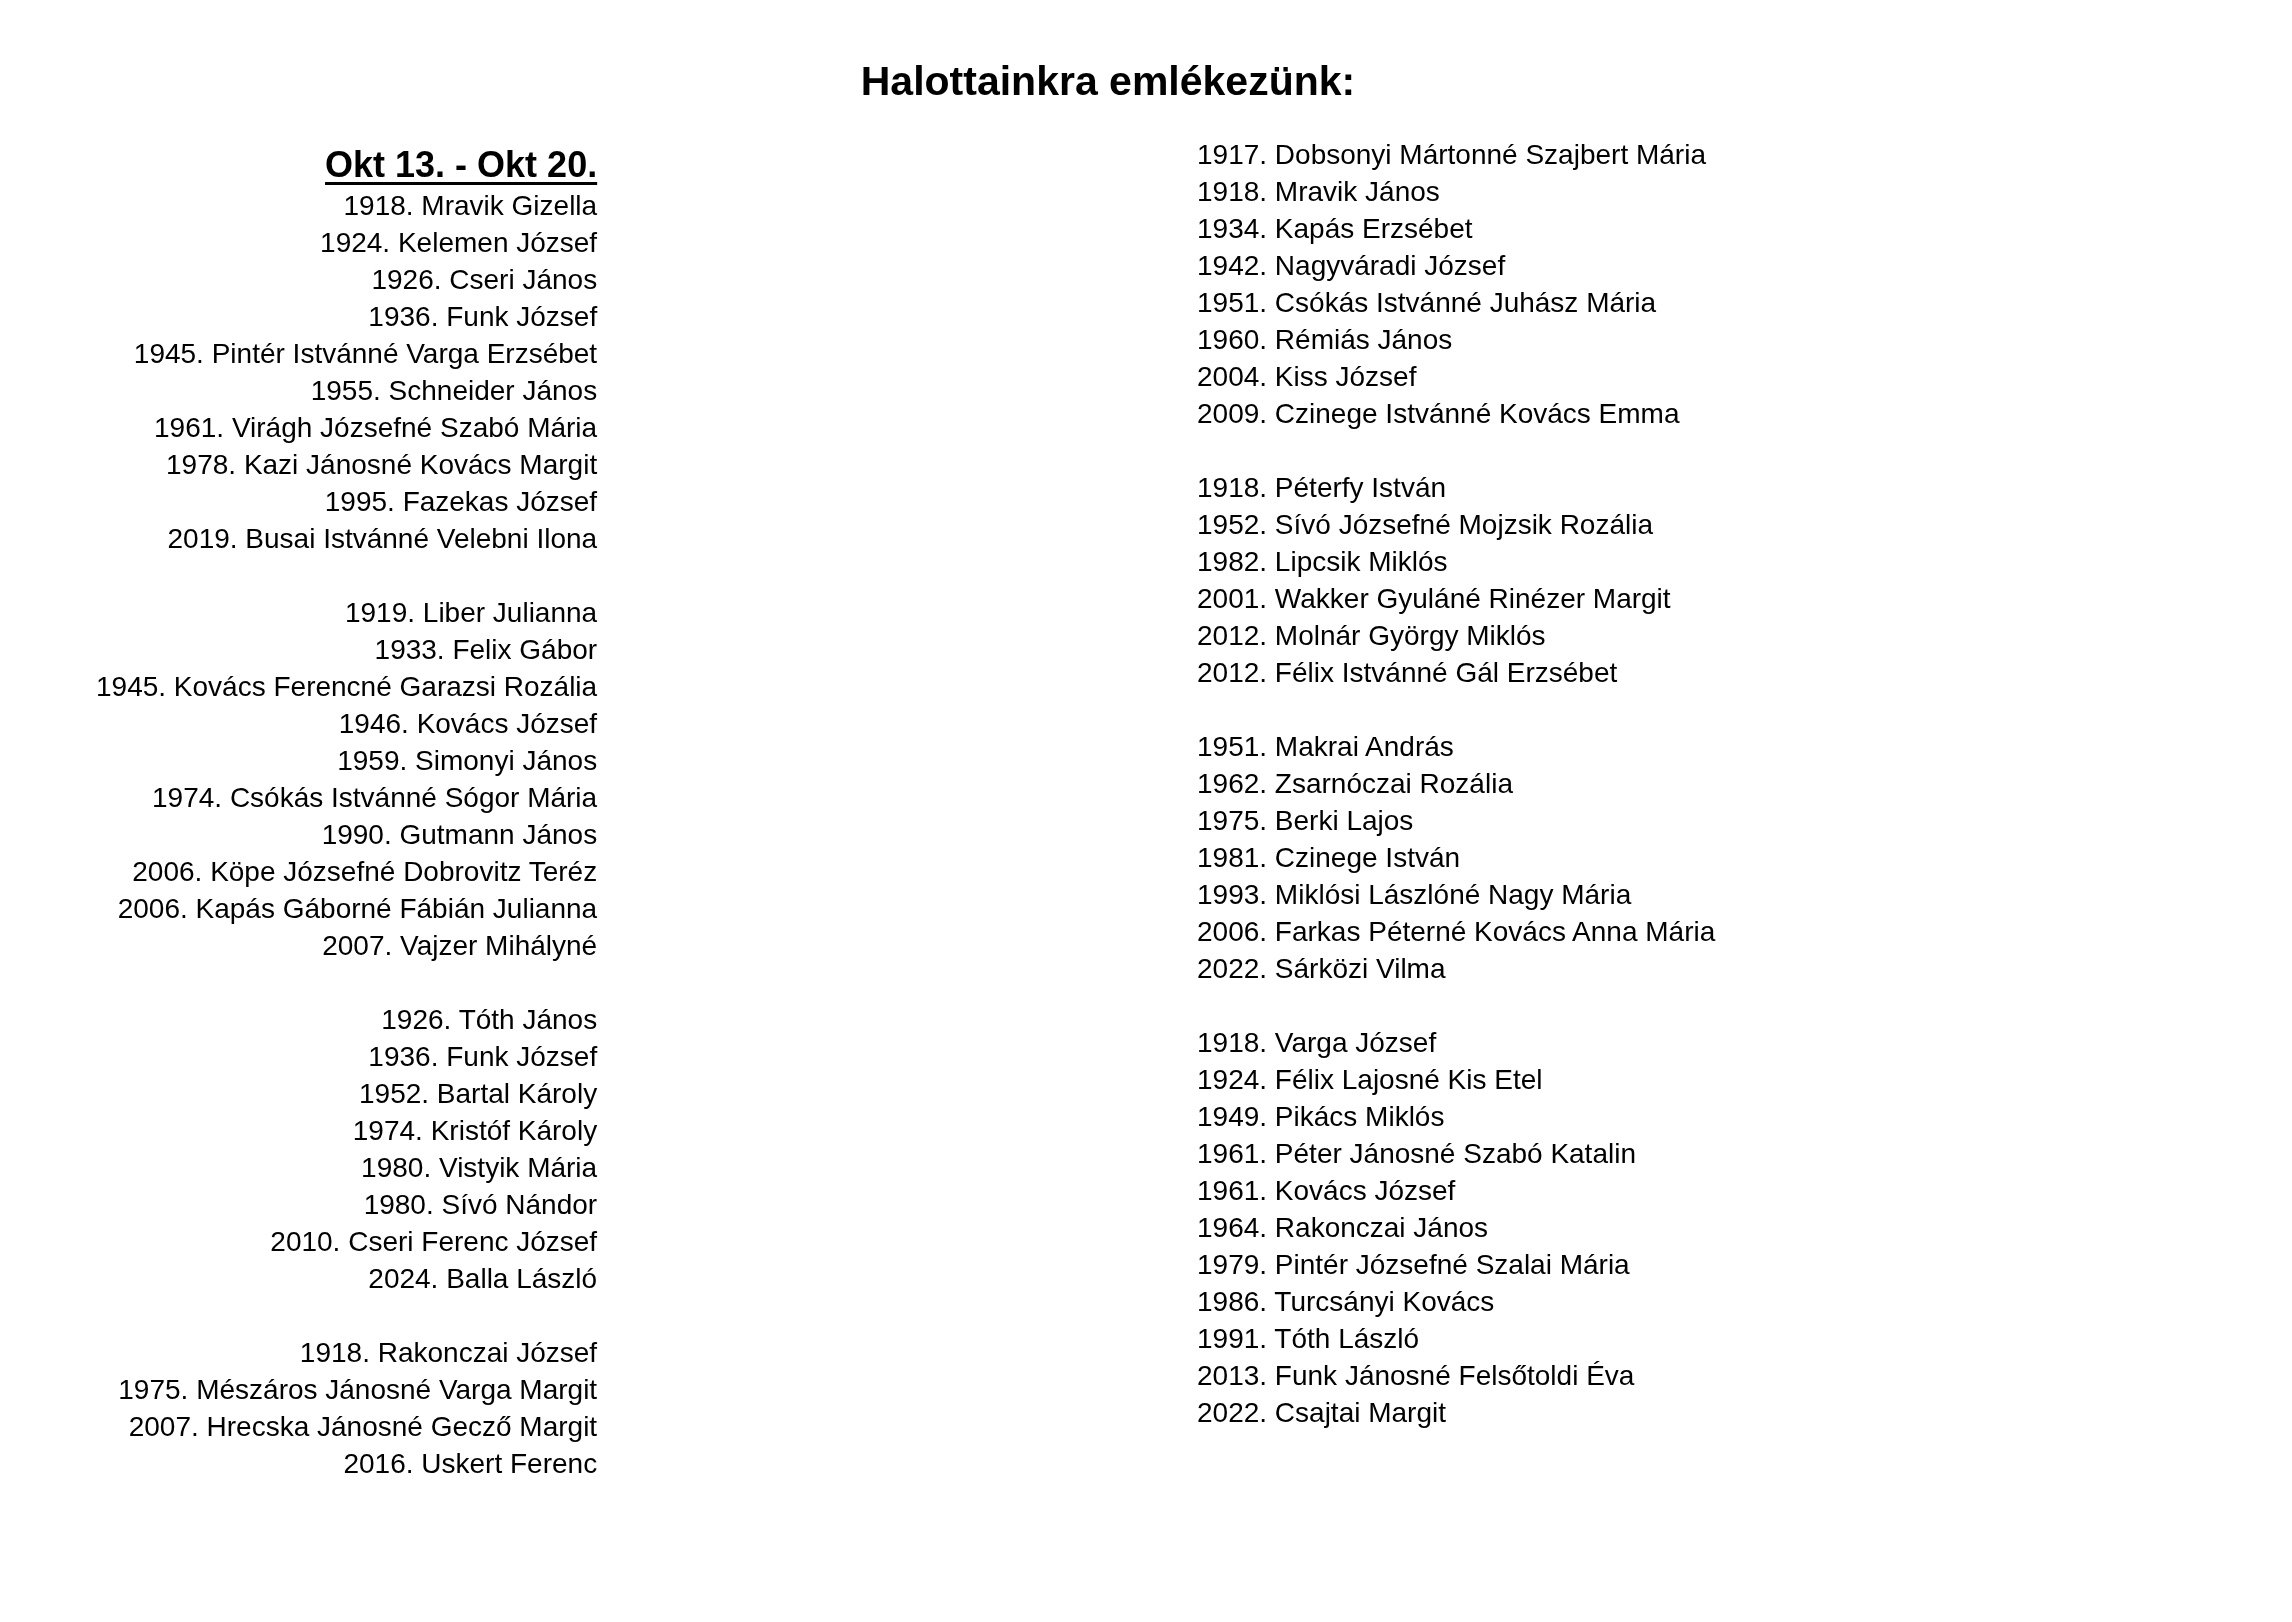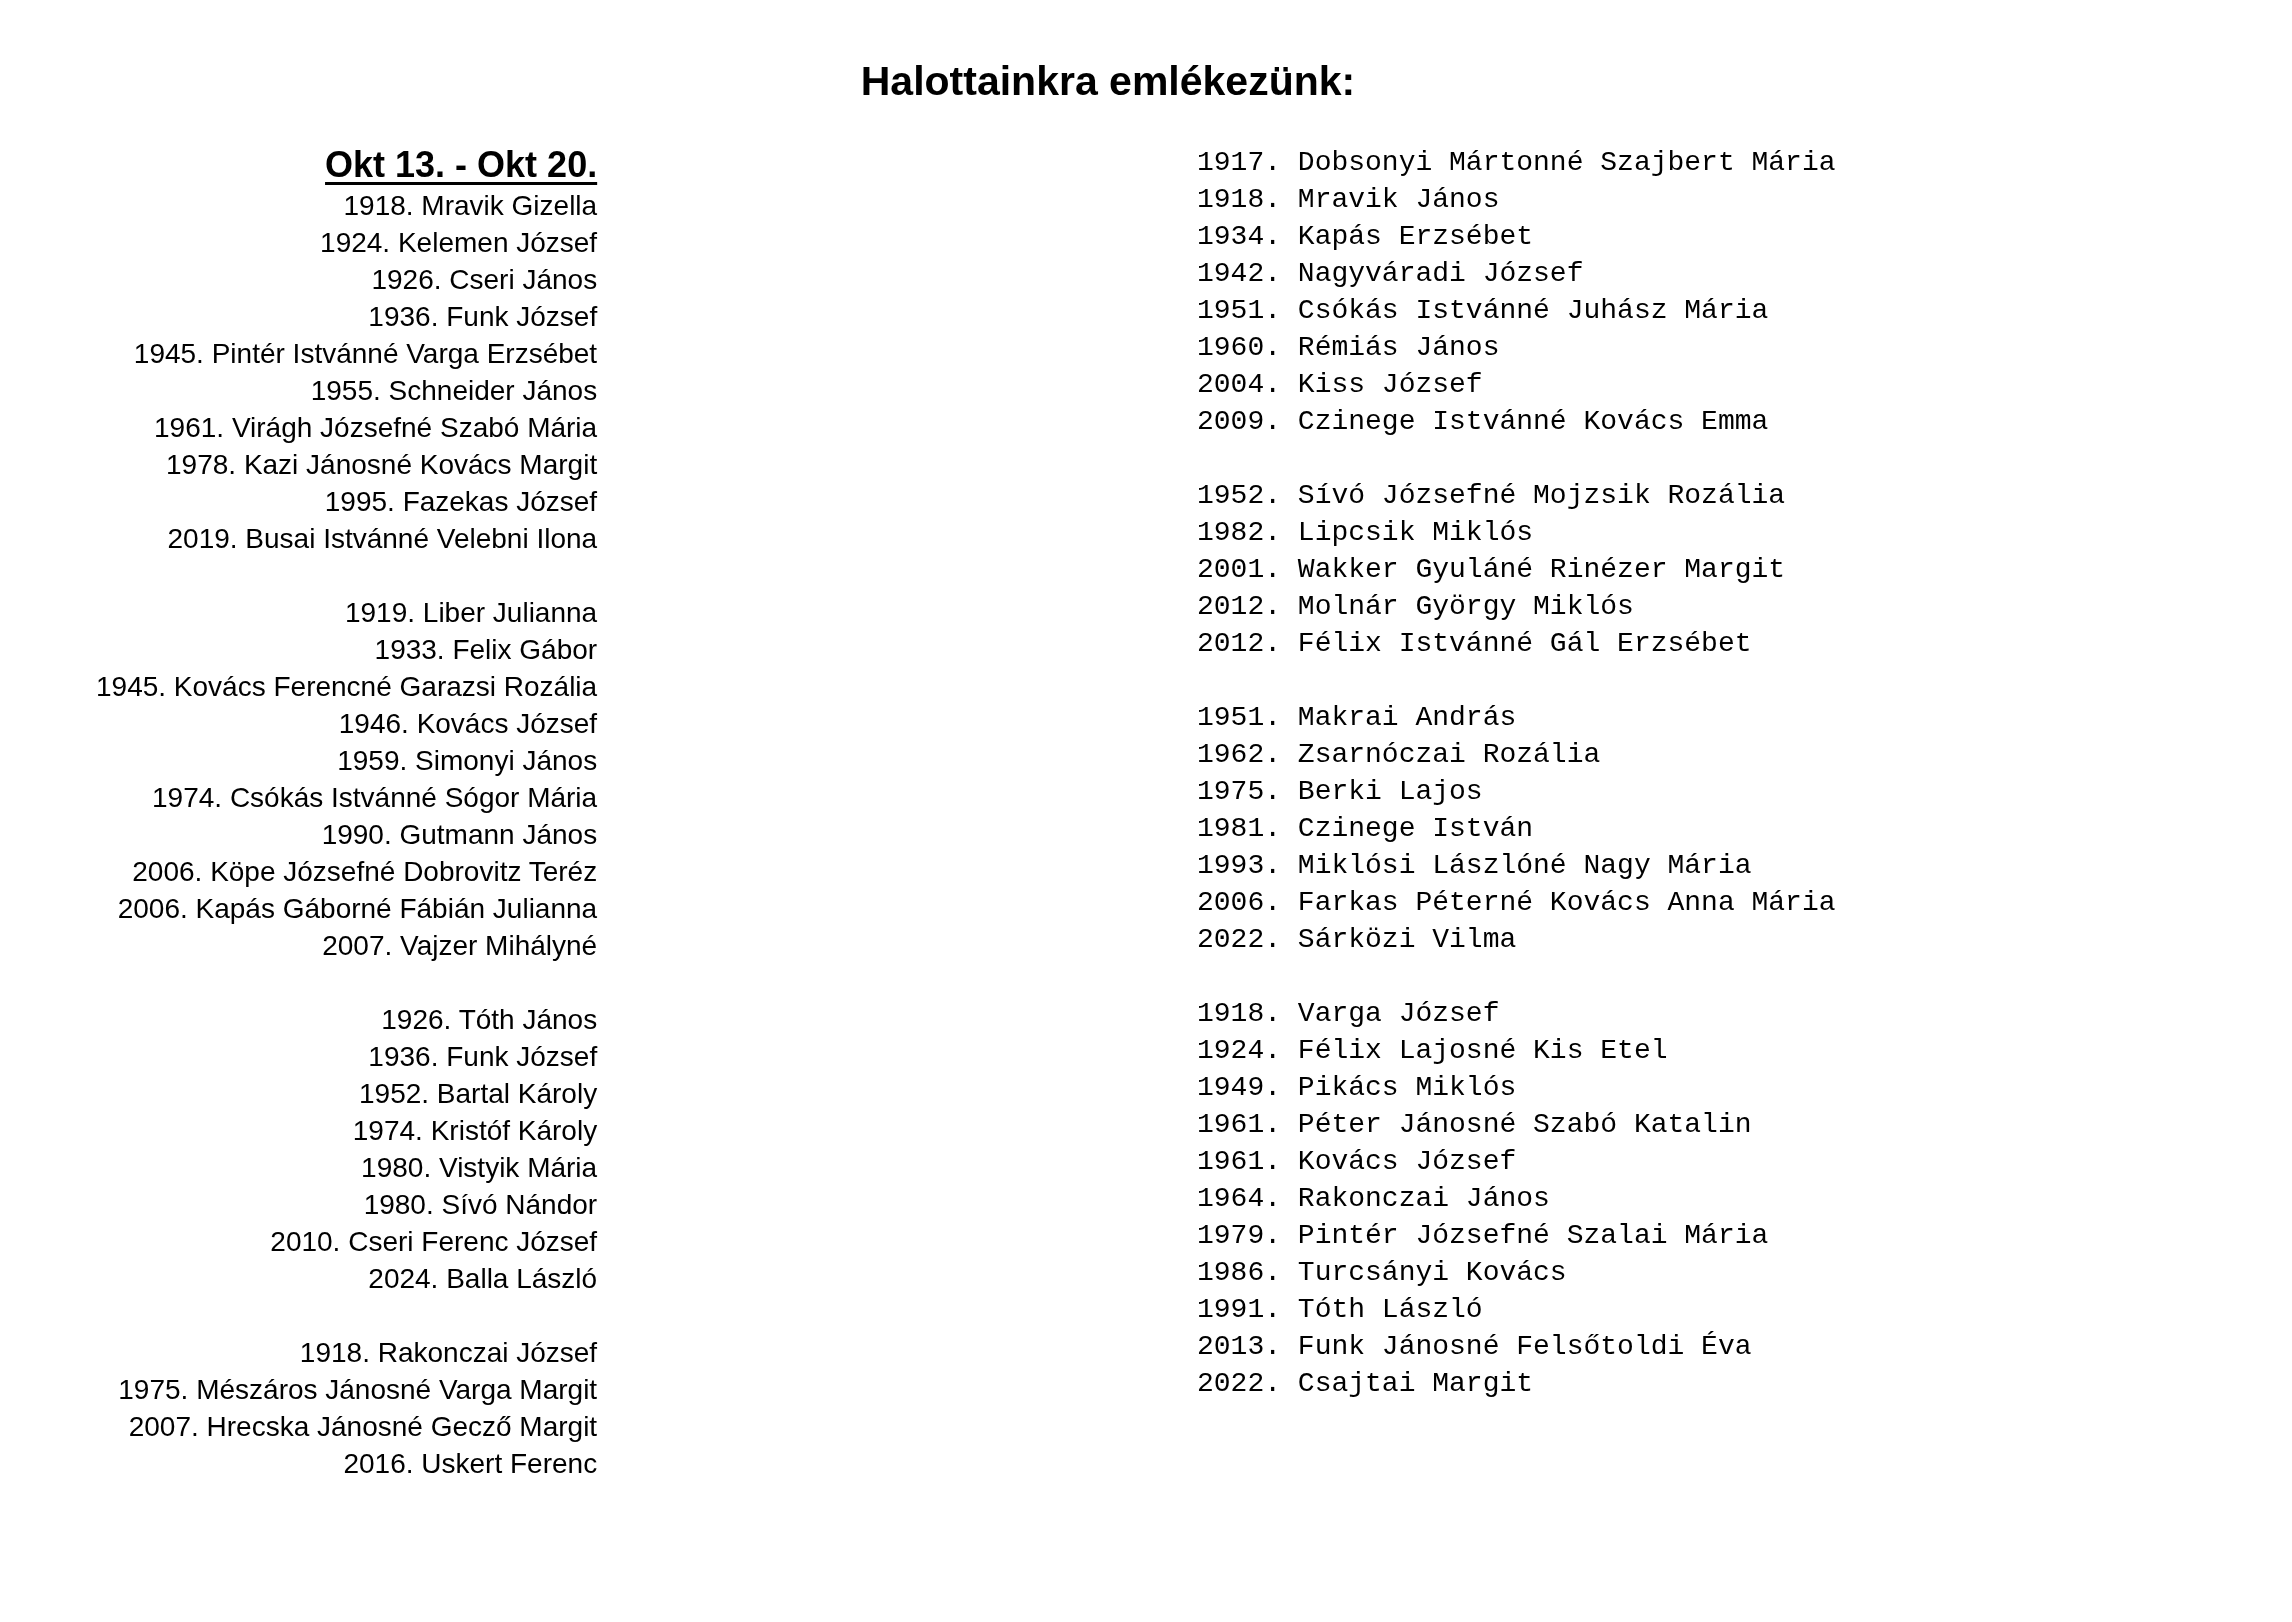--- a/index.html
+++ b/index.html
@@ -25,21 +25,21 @@
     text-align: center;
     font-size: 41px;
     font-weight: 700;
     line-height: 48px;
     letter-spacing: 0;
   }
   .col {
     position: absolute;
   }
   .col-left  { left: 96px;  top: 145px; text-align: right; }
-  .col-right { left: 1197px; top: 144px; font-family: Liberation Mono, monospace; }
+  .col-right { left: 1197px; top: 136px; }
   .heading {
     font-size: 36px;
     font-weight: 700;
     line-height: 39px;
     margin: 0 0 2.7px 0;
     text-decoration: underline;
     text-decoration-thickness: 2.7px;
     text-underline-offset: 5.4px;
     white-space: nowrap;
   }
@@ -108,20 +108,21 @@
         <div class="entry"><span>1917.</span> <span>Dobsonyi Mártonné Szajbert Mária</span></div>
         <div class="entry"><span>1918.</span> <span>Mravik János</span></div>
         <div class="entry"><span>1934.</span> <span>Kapás Erzsébet</span></div>
         <div class="entry"><span>1942.</span> <span>Nagyváradi József</span></div>
         <div class="entry"><span>1951.</span> <span>Csókás Istvánné Juhász Mária</span></div>
         <div class="entry"><span>1960.</span> <span>Rémiás János</span></div>
         <div class="entry"><span>2004.</span> <span>Kiss József</span></div>
         <div class="entry"><span>2009.</span> <span>Czinege Istvánné Kovács Emma</span></div>
       </div>
     <div class="group">
+        <div class="entry"><span>1918.</span> <span>Péterfy István</span></div>
         <div class="entry"><span>1952.</span> <span>Sívó Józsefné Mojzsik Rozália</span></div>
         <div class="entry"><span>1982.</span> <span>Lipcsik Miklós</span></div>
         <div class="entry"><span>2001.</span> <span>Wakker Gyuláné Rinézer Margit</span></div>
         <div class="entry"><span>2012.</span> <span>Molnár György Miklós</span></div>
         <div class="entry"><span>2012.</span> <span>Félix Istvánné Gál Erzsébet</span></div>
       </div>
     <div class="group">
         <div class="entry"><span>1951.</span> <span>Makrai András</span></div>
         <div class="entry"><span>1962.</span> <span>Zsarnóczai Rozália</span></div>
         <div class="entry"><span>1975.</span> <span>Berki Lajos</span></div>

